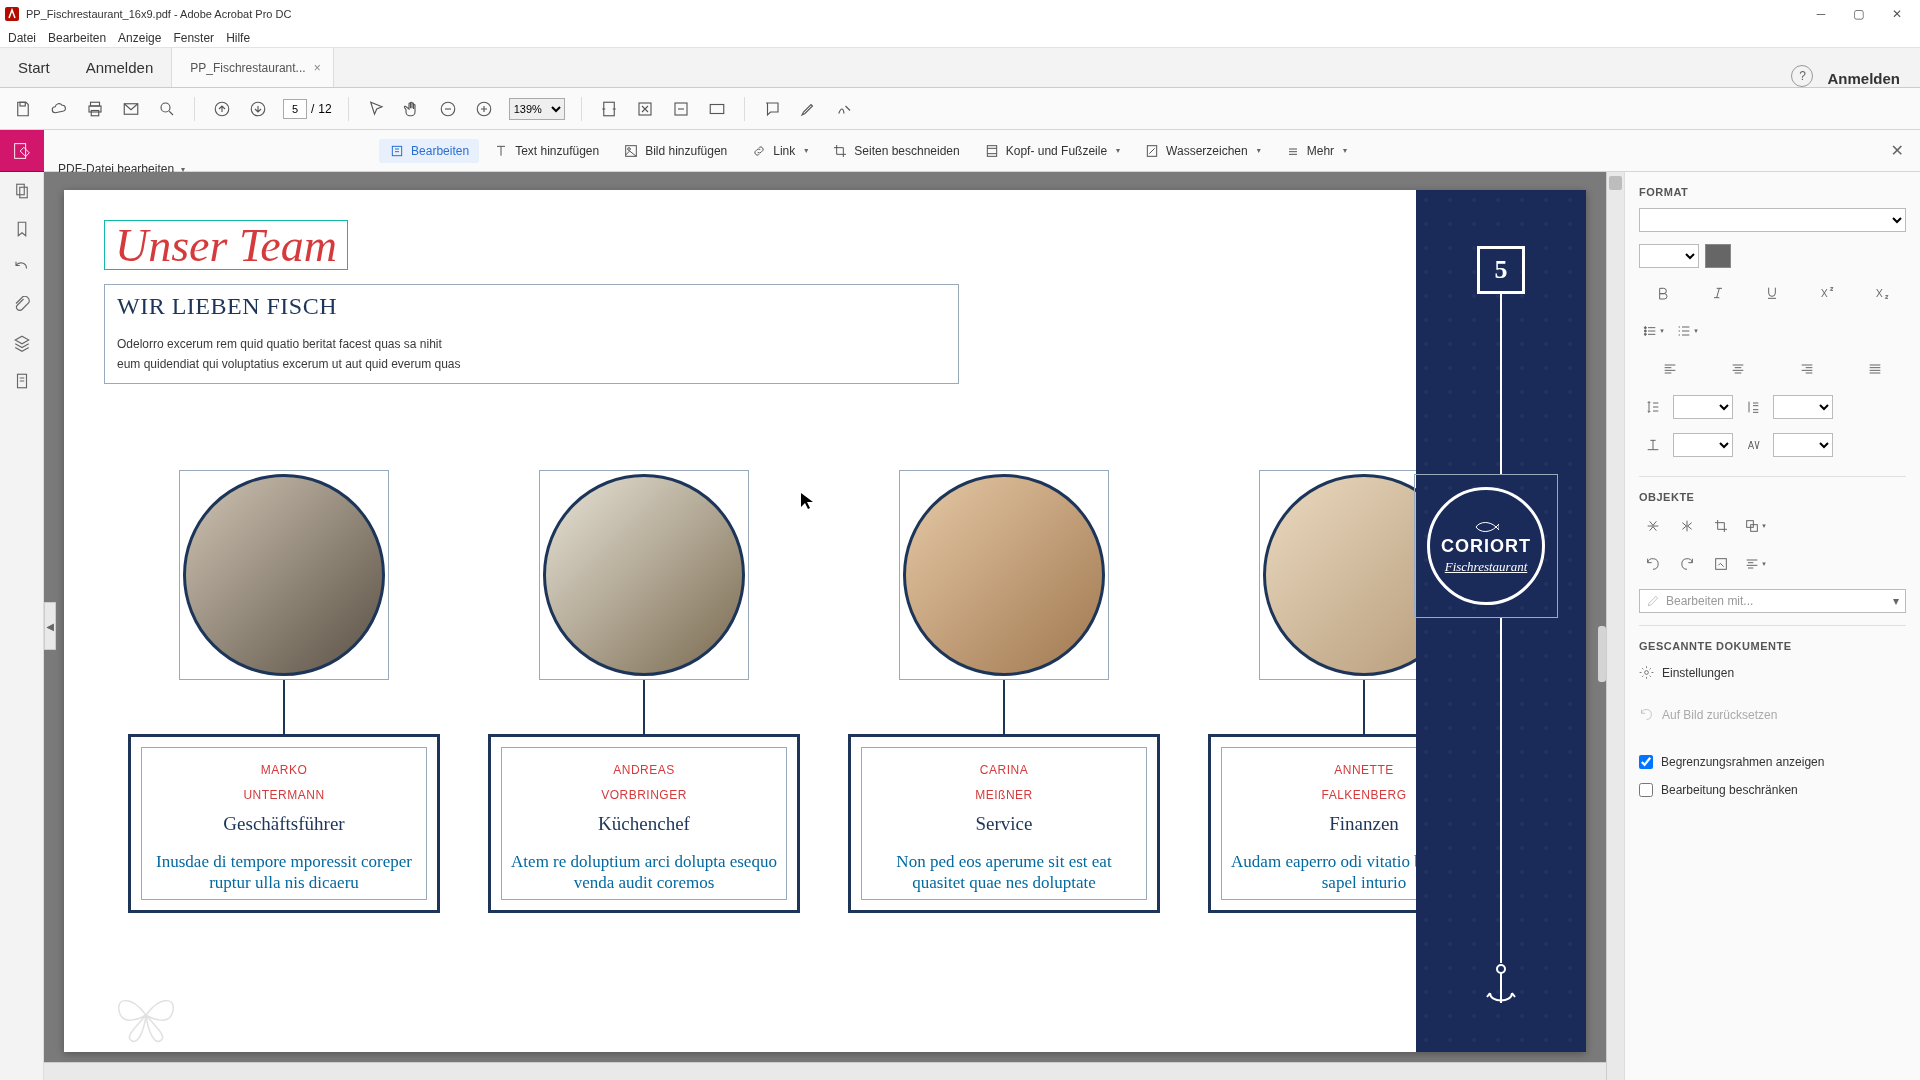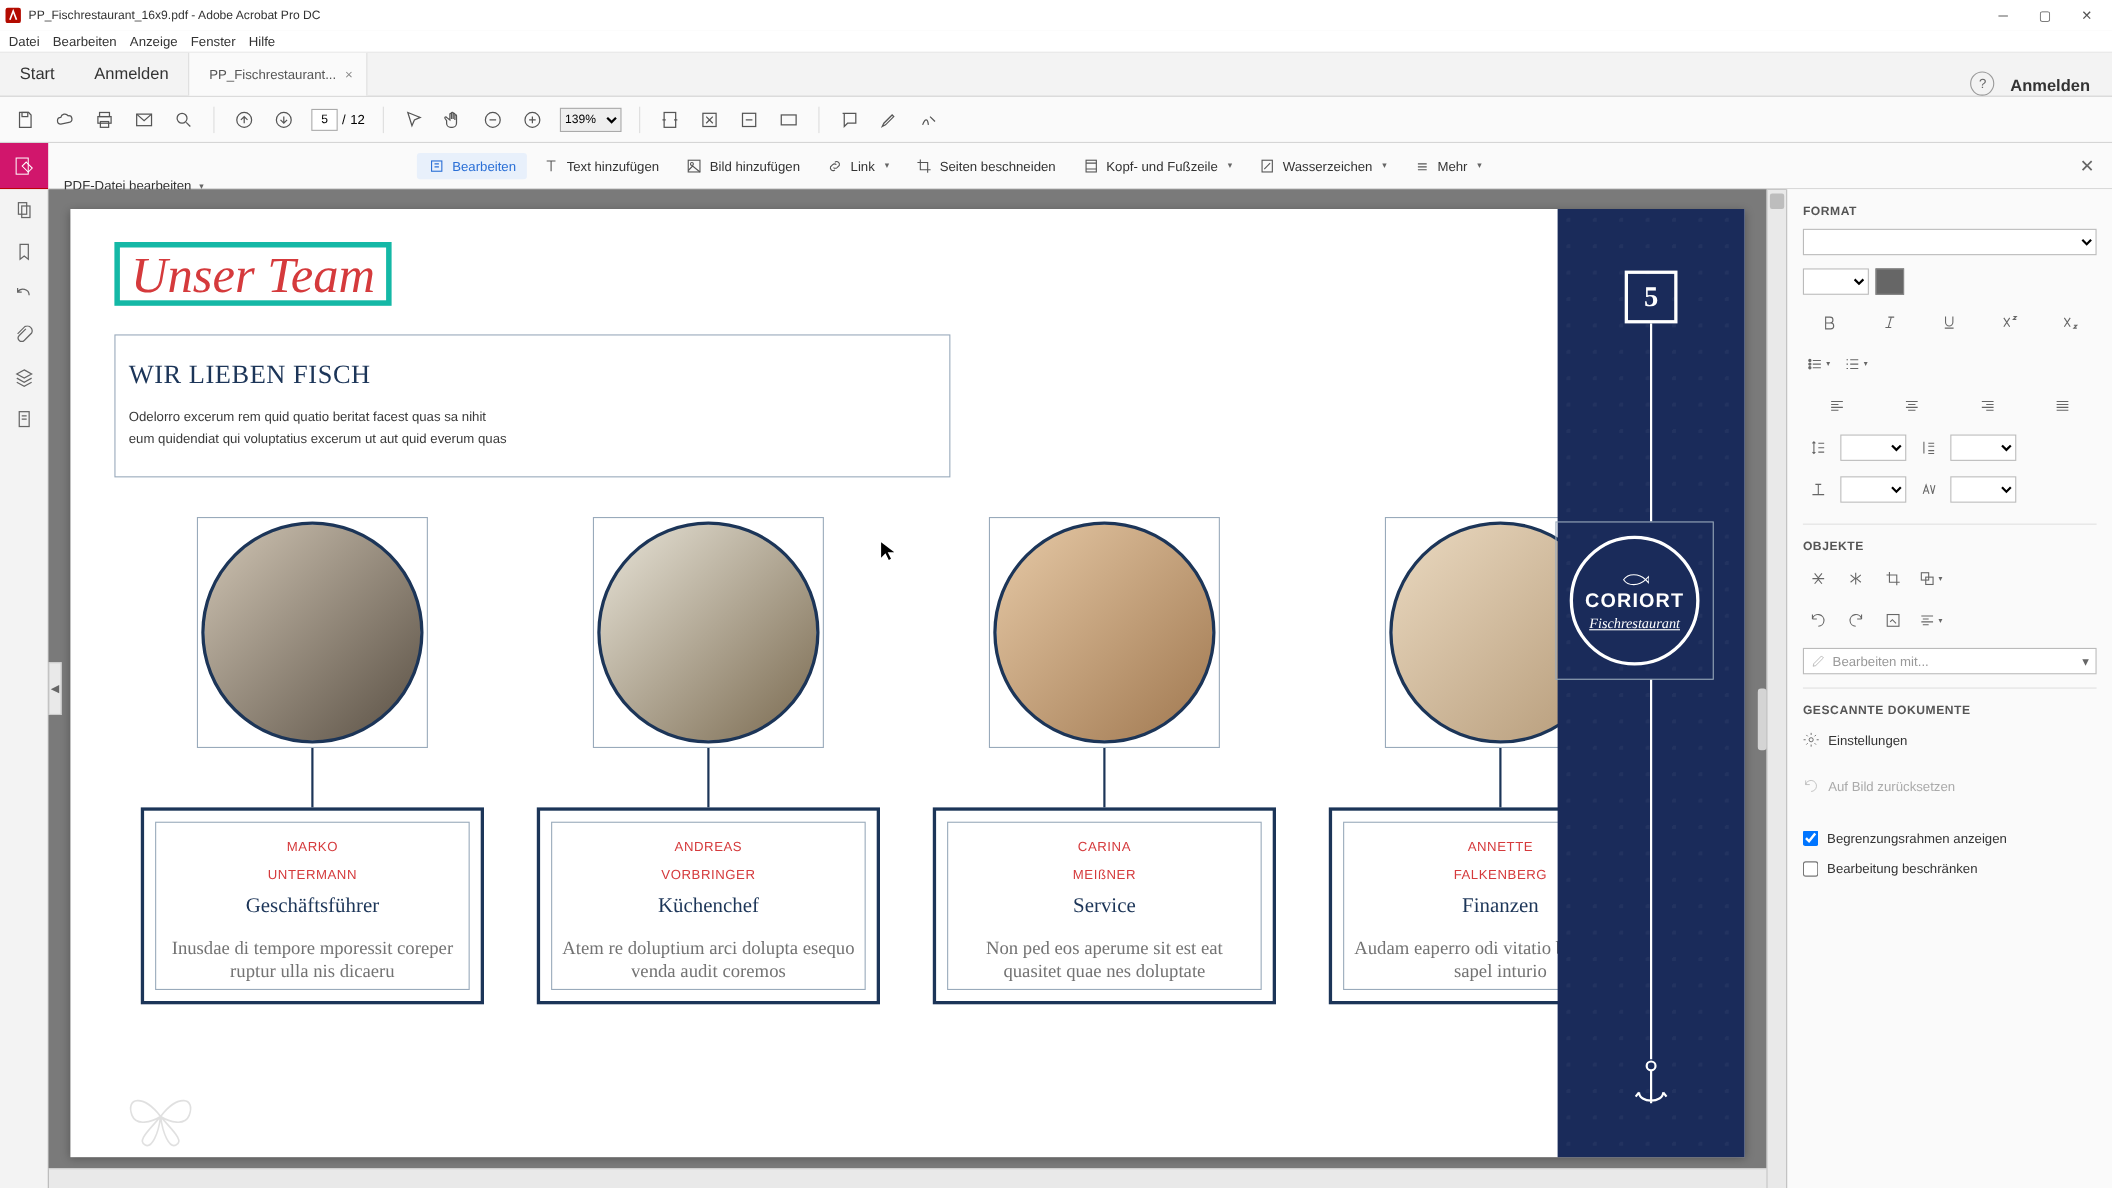--- a/index.html
+++ b/index.html
@@ -56,35 +56,35 @@
 
 .docwrap { flex:1; position:relative; background:#7a7a7a; overflow:hidden; }
 .docwrap .scroll-v { position:absolute; right:0; top:0; width:18px; height:100%; background:#e9e9e9; border-left:1px solid #ccc; }
 .docwrap .scroll-v .thumb { position:absolute; left:2px; right:2px; top:4px; height:14px; background:#bdbdbd; border-radius:2px;}
 .docwrap .scroll-h { position:absolute; left:0; right:18px; bottom:0; height:18px; background:#e9e9e9; border-top:1px solid #ccc;}
 .docwrap .collapse-left { position:absolute; left:0; top:50%; transform:translateY(-50%); width:12px; height:48px; background:#e9e9e9; border:1px solid #ccc; display:flex; align-items:center; justify-content:center; color:#666; font-size:10px; }
 .docwrap .collapse-right-handle { position:absolute; right:18px; top:50%; width:8px; height:56px; background:#d4d4d4; border-radius:3px; }
 
 .page { position:absolute; left:20px; right:38px; top:18px; bottom:28px; background:#fff; box-shadow:0 2px 8px rgba(0,0,0,0.3); }
 .page-inner { position:absolute; left:40px; top:30px; right:0; bottom:0; }
-.script-title { font-family: "Brush Script MT", cursive; font-style:italic; font-size:46px; color:#d53a3c; border:5px solid #14b8a6; padding:2px 10px 0; display:inline-block; line-height:1; }
-.text-block { margin-top:26px; border:1px solid #9ab; padding:23px 12px; width:760px; }
+.script-title { font-family: "Brush Script MT", cursive; font-style:italic; font-size:46px; color:#d53a3c; border:1px solid #14b8a6; padding:2px 10px 0; display:inline-block; line-height:1; }
+.text-block { margin-top:14px; border:1px solid #9ab; padding:8px 12px; width:855px; }
 .text-block .hd { font-family: Georgia, serif; font-size:24px; color:#1c3558; letter-spacing:0.5px; margin-bottom:14px; }
 .text-block .body { font-family: Georgia, serif; font-size:21px; color:#3a3a3a; line-height:1.7; }
 
 .team-row { position:absolute; left:70px; top:250px; display:flex; gap:140px; }
 .member { width:220px; display:flex; flex-direction:column; align-items:center; }
 .photo-frame { width:210px; height:210px; border:1px solid #9ab; display:flex; align-items:center; justify-content:center; }
 .photo { width:202px; height:202px; border-radius:50%; border:3px solid #1c3558; background:linear-gradient(135deg,#c7b9a6,#8a7560); }
 .stick { width:2px; height:54px; background:#1c3558; }
 .card { width:312px; border:3px solid #1c3558; padding:10px; }
 .card-inner{ border:1px solid #9ab; padding:6px; text-align:center;}
 .card .nm { font-family:Georgia,serif; font-size:22px; color:#d53a3c; letter-spacing:0.5px; line-height:1.15;}
 .card .role{ font-family:Georgia,serif; font-size:19px; color:#1c3558; margin-top:8px;}
-.card .desc{ font-family:Georgia,serif; font-size:17px; color:#737373; margin-top:16px; line-height:1.25;}
+.card .desc{ font-family:Georgia,serif; font-size:17px; color:#0369a1; margin-top:16px; line-height:1.25;}
 
 .side-blue { position:absolute; top:0; right:0; bottom:0; width:170px;
   background:
     radial-gradient(circle at 10px 10px, rgba(255,255,255,0.04) 2px, transparent 2px) 0 0/24px 24px,
     #1a2b5a;
   display:flex; flex-direction:column; align-items:center; }
 .side-blue .pgnum { margin-top:56px; width:48px; height:48px; border:3px solid #fff; color:#fff; display:flex; align-items:center; justify-content:center; font-family:Georgia,serif; font-size:26px; font-weight:700;}
 .side-blue .vline { width:2px; flex:1; background:#fff; margin:0; }
 .side-blue .logo { width:118px; height:118px; border:3px solid #fff; border-radius:50%; display:flex; flex-direction:column; align-items:center; justify-content:center; color:#fff; font-family:Georgia,serif; background:#1a2b5a; }
 .side-blue .logo .n1{ font-size:18px; font-weight:700; letter-spacing:1px;}

